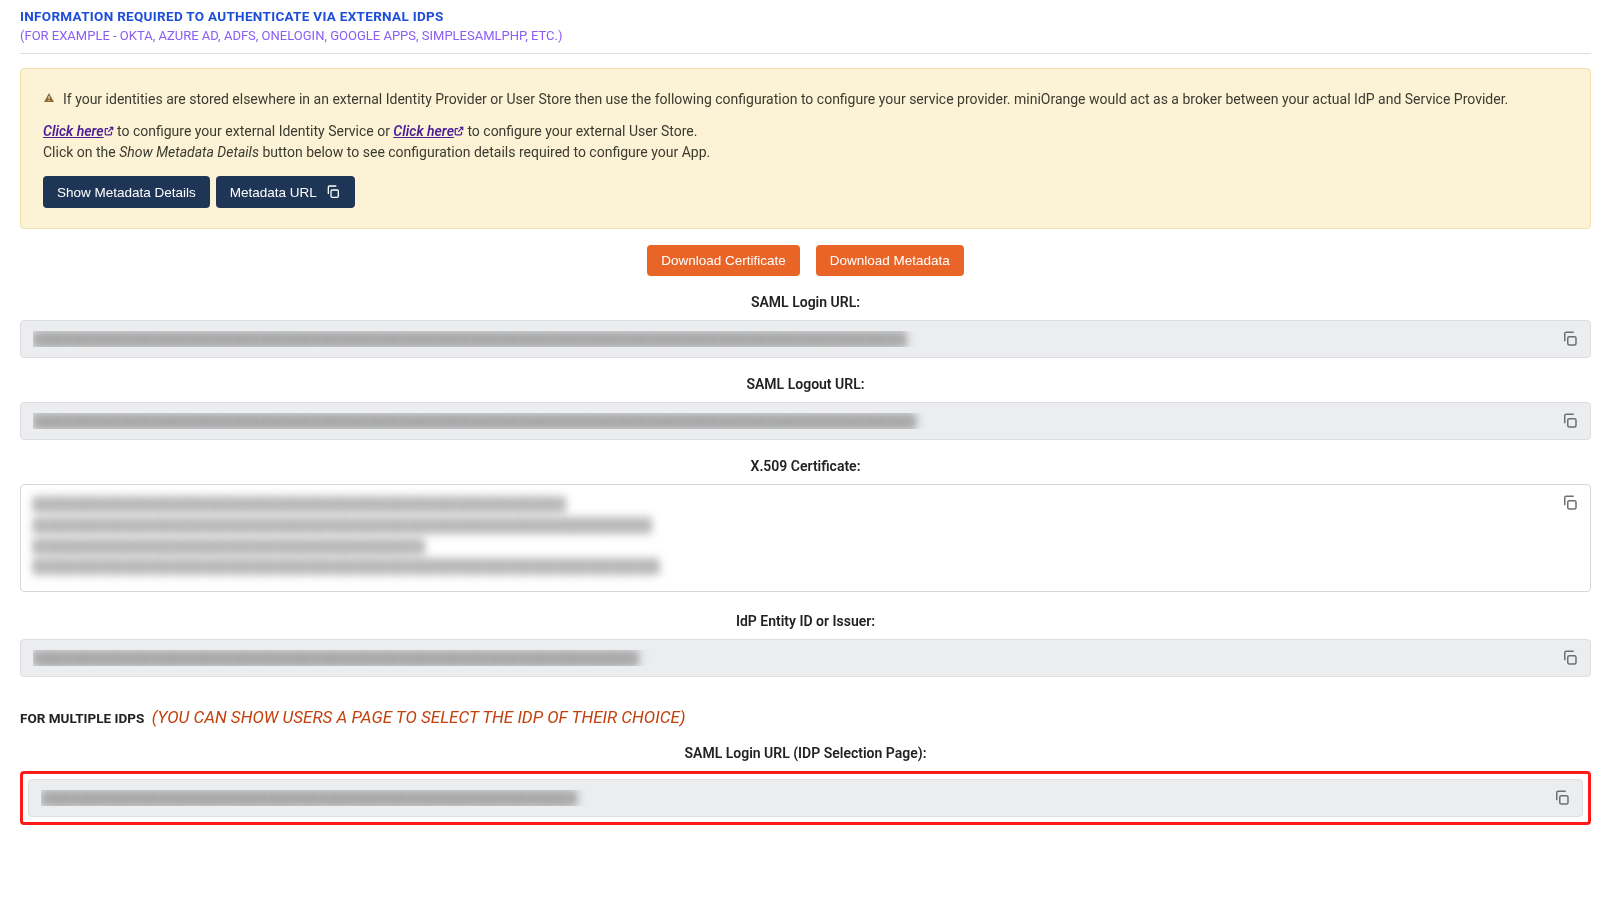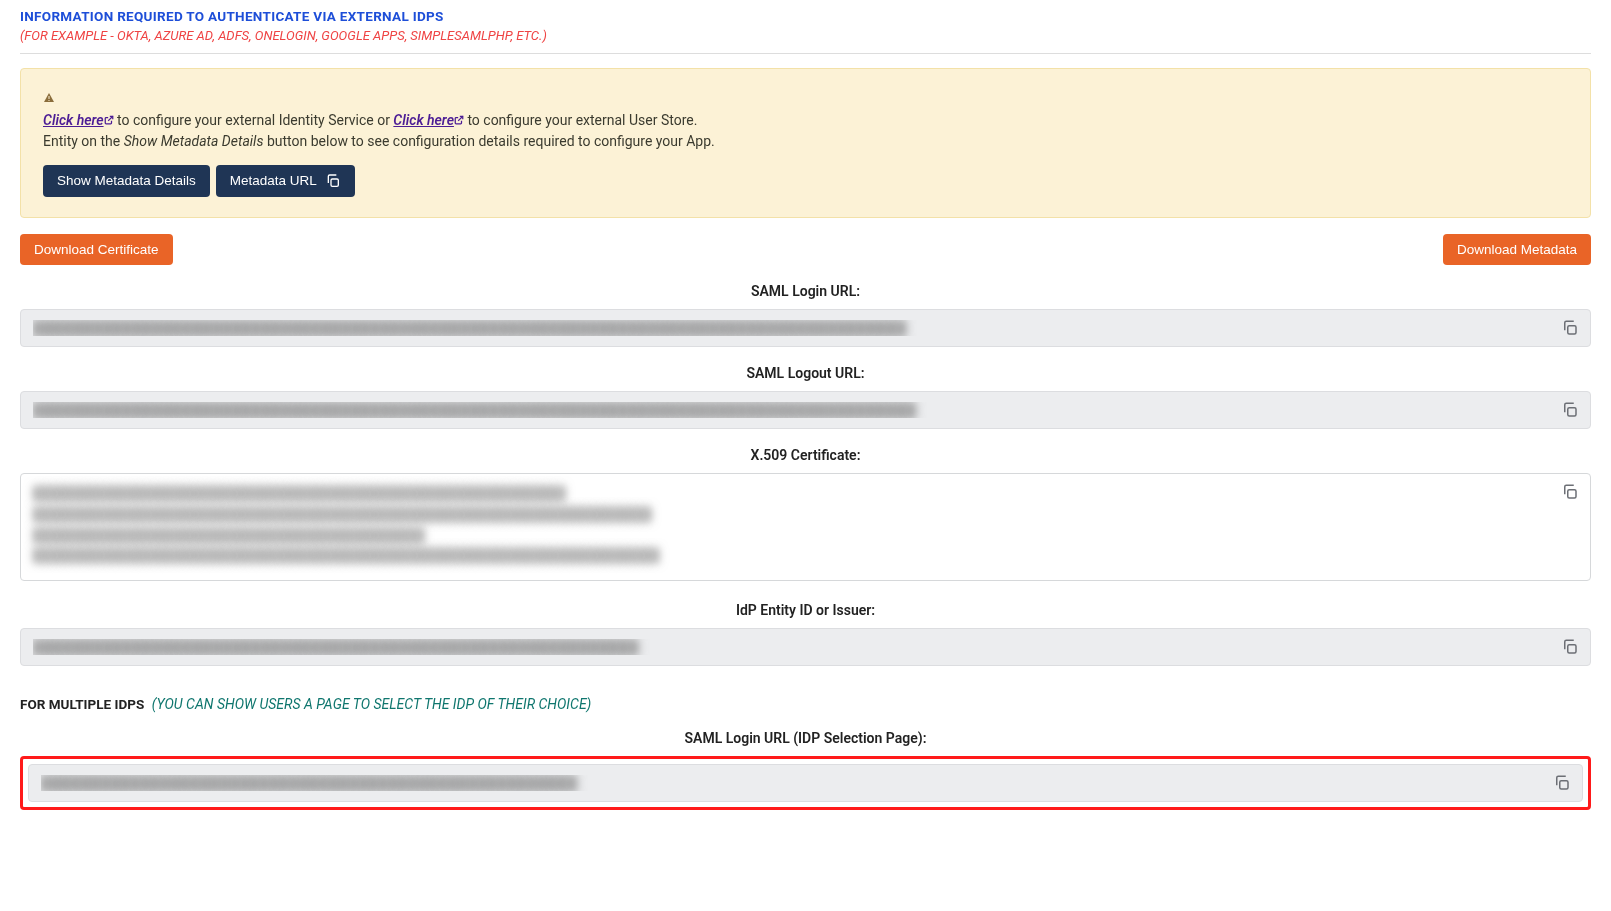--- a/index.html
+++ b/index.html
@@ -11,22 +11,21 @@
     font-size: 14px;
   }
   .section-title {
     font-weight: 700;
     font-size: 13.5px;
     letter-spacing: 0.3px;
     color: #1d4ed8;
     margin-top: 8px;
   }
   .section-subtitle {
-    font-style: italic;
-    color: #ef4444;
+    color: #8b5cf6;
     font-size: 13px;
     margin-top: 4px;
     margin-bottom: 10px;
   }
   .divider {
     border: none;
     border-top: 1px solid #ddd;
     margin: 8px 0 14px 0;
   }
   .alert {
@@ -52,21 +51,21 @@
     font-size: 13.5px;
     cursor: pointer;
     display: inline-flex;
     align-items: center;
     gap: 8px;
   }
   .btn-dark { background: #1f3555; color: #fff; }
   .btn-orange { background: #e96427; color: #fff; }
   .action-row {
     display: flex;
-    justify-content: space-between;
+    justify-content: center;
     gap: 16px;
     margin: 10px 0 18px 0;
   }
   .field-label {
     font-weight: 600;
     font-size: 14px;
     color: #222;
     margin-bottom: 10px;
     margin-top: 18px;
     text-align: center;
@@ -102,21 +101,21 @@
     right: 8px;
     background: transparent;
     border: none;
     cursor: pointer;
     padding: 4px;
     color: #6c6f75;
   }
   .copy-btn svg, .btn svg, .ext-icon svg { display:block; }
   .sub-header-row { margin-top: 30px; }
   .sub-header-row .bold { font-weight: 700; font-size: 13.5px; color:#222;text-align:right; }
-  .sub-header-row .ital { font-style: italic; color:#0f766e; font-size: 14px; margin-left: 4px;}
+  .sub-header-row .ital { font-style: italic; color:#c2410c; font-size: 17px; margin-left: 4px;}
   .highlight-box {
     border: 3px solid #ff1a1a;
     border-radius: 4px;
     padding: 5px 5px;
   }
 </style>
 </head>
 <body>
 
 <div class="section-title">INFORMATION REQUIRED TO AUTHENTICATE VIA EXTERNAL IDPS</div>
@@ -125,33 +124,34 @@
 
 <div class="alert">
   <div class="top-line">
     <span class="warn-icon">
       <svg width="12" height="12" viewBox="0 0 24 24" fill="currentColor">
           <path d="M12 2 L22 20 H2 Z"></path>
           <rect x="11" y="8" width="2" height="6" fill="#fcf2d6"></rect>
           <rect x="11" y="16" width="2" height="2" fill="#fcf2d6"></rect>
         </svg>
     </span>
+    <p>If your identities are stored elsewhere in an external Identity Provider or User Store then use the following configuration to configure your service provider. miniOrange would act as a broker between your actual IdP and Service Provider.</p>
   </div>
   <p>
     <a href="#" class="link"><span>Click here</span><span class="ext-icon"><svg width="10" height="10" viewBox="0 0 24 24" fill="none" stroke="currentColor" stroke-width="3">
             <path d="M14 3h7v7"></path>
             <path d="M10 14 L21 3"></path>
             <path d="M18 14v5a2 2 0 0 1-2 2H5a2 2 0 0 1-2-2V8a2 2 0 0 1 2-2h5"></path>
           </svg></span></a><span> to configure your external Identity Service or </span><a href="#" class="link"><span>Click here</span><span class="ext-icon"><svg width="10" height="10" viewBox="0 0 24 24" fill="none" stroke="currentColor" stroke-width="3">
             <path d="M14 3h7v7"></path>
             <path d="M10 14 L21 3"></path>
             <path d="M18 14v5a2 2 0 0 1-2 2H5a2 2 0 0 1-2-2V8a2 2 0 0 1 2-2h5"></path>
           </svg></span></a><span> to configure your external User Store.</span>
     <br>
-    <span>Entity on the </span><span class="show-meta-em">Show Metadata Details</span><span> button below to see configuration details required to configure your App.</span>
+    <span>Click on the </span><span class="show-meta-em">Show Metadata Details</span><span> button below to see configuration details required to configure your App.</span>
   </p>
   <div class="btn-row">
     <button class="btn btn-dark">Show Metadata Details</button>
     <button class="btn btn-dark">
       <span>Metadata URL</span>
       <span>
         <svg width="16" height="16" viewBox="0 0 24 24" fill="none" stroke="currentColor" stroke-width="2">
             <rect x="9" y="9" width="11" height="11" rx="2"></rect>
             <path d="M5 15V5a2 2 0 0 1 2-2h10"></path>
           </svg>

